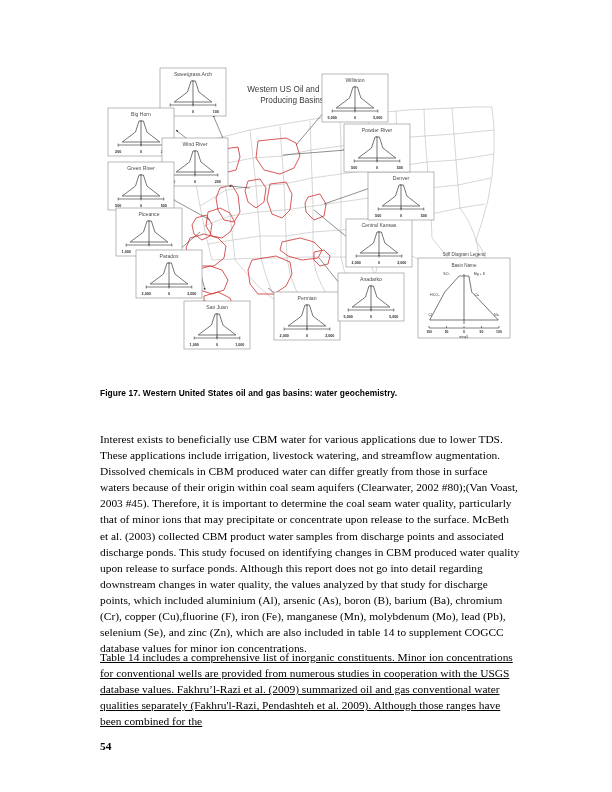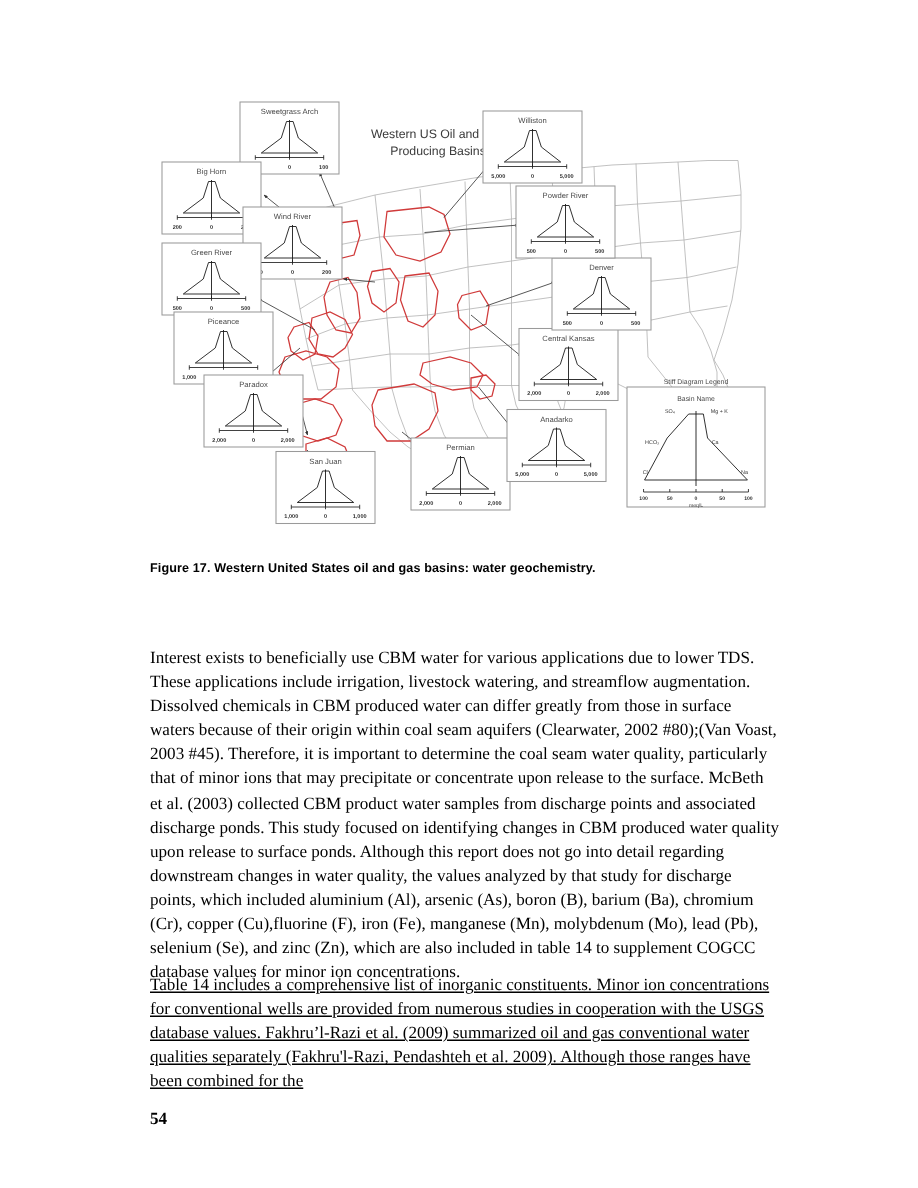--- a/index.html
+++ b/index.html
@@ -100,21 +100,21 @@
   .connector {
     stroke: #333333;
     stroke-width: 0.55;
     fill: none;
   }
 
   
   #figure-caption {
     position: absolute;
     left: 100px;
-    top: 373px;
+    top: 388px;
     width: 420px;
     font-family: "Liberation Sans", sans-serif;
     font-weight: bold;
     font-size: 8.4px;
     letter-spacing: 0.01em;
     color: #000;
   }
   .body-para {
     position: absolute;
     left: 100px;

